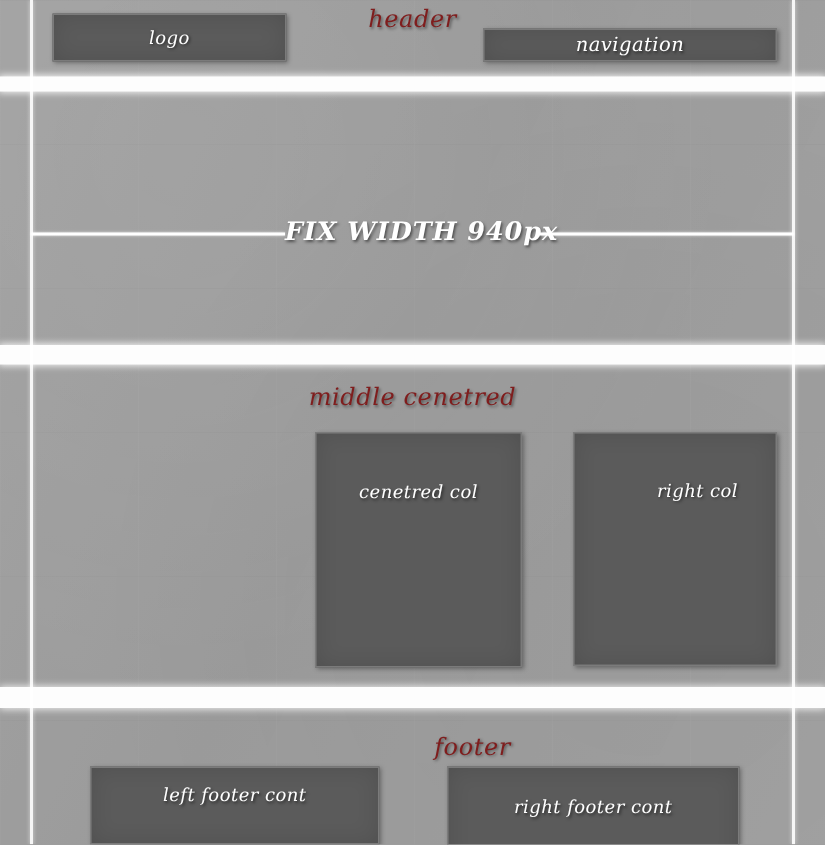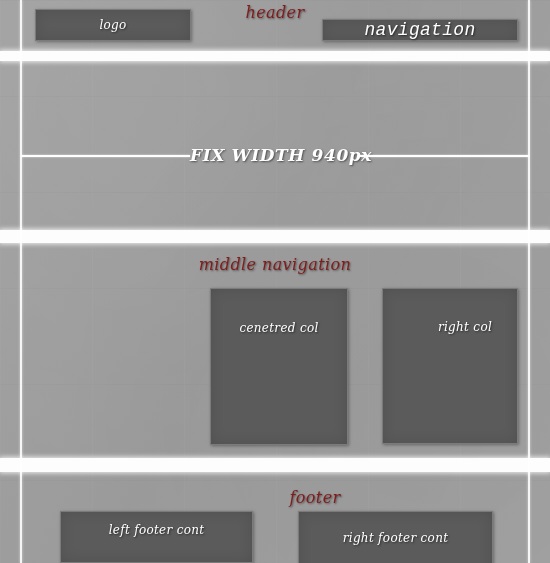--- a/index.html
+++ b/index.html
@@ -134,29 +134,29 @@
   <div class="vguide" style="left:20px;"></div>
   <div class="vguide" style="left:528px;"></div>
 
   <div class="caption" style="top:3px;">header</div>
 
   <div class="block" style="left:35px;top:9px;width:156px;height:32px;">
     <span class="block-label">logo</span>
   </div>
 
   <div class="block" style="left:322px;top:19px;width:196px;height:22px;">
-    <span class="block-label" style="font-size:18px;font-family:Liberation Mono, monospace;">navigation</span>
+    <span class="block-label" style="font-size:13px;">navigation</span>
   </div>
 
 
   <div class="measure-rule" style="left:21px;top:155px;width:169px;"></div>
   <div class="measure-label" style="left:190px;top:145px;width:170px;">FIX WIDTH 940px</div>
   <div class="measure-rule" style="left:360px;top:155px;width:169px;"></div>
 
-  <div class="caption" style="top:255px;">middle navigation</div>
+  <div class="caption" style="top:255px;">middle cenetred</div>
 
 
   <div class="block" style="left:210px;top:288px;width:138px;height:157px;text-align:center;">
     <span class="block-label" style="position:relative;top:-39px;">cenetred col</span>
   </div>
 
   <div class="block" style="left:382px;top:288px;width:136px;height:156px;padding-left:30px;">
     <span class="block-label" style="position:relative;top:-39px;">right col</span>
   </div>
 

